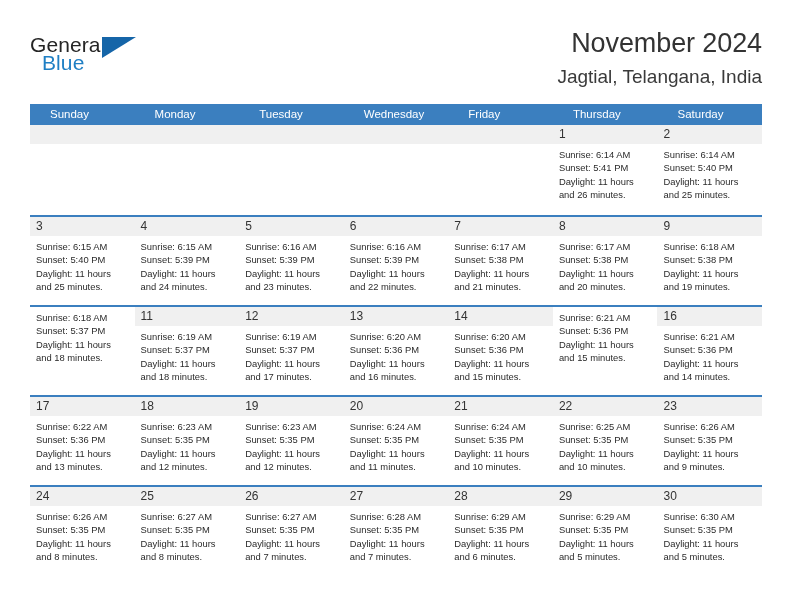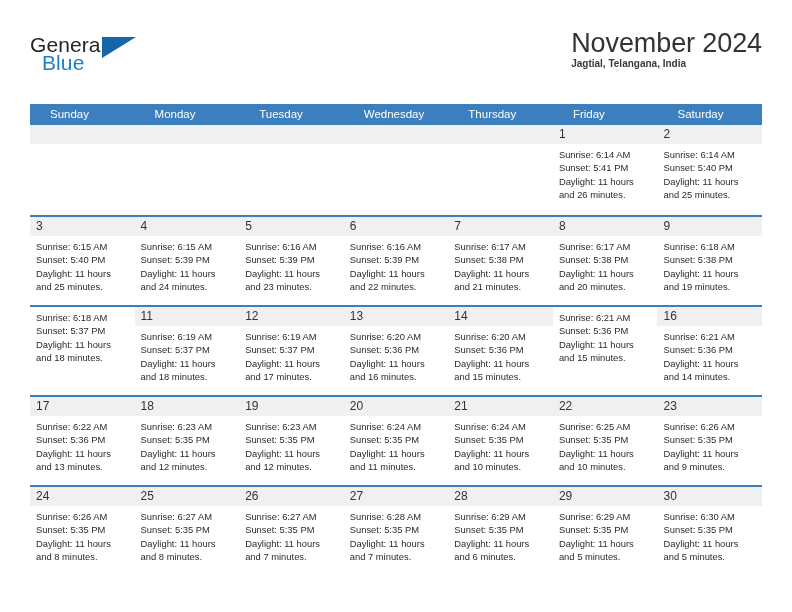--- a/index.html
+++ b/index.html
@@ -53,35 +53,35 @@
   }
   .brand-flag {
     position: absolute;
     left: 72px; top: 9px;
     width: 0; height: 0;
     border-left: 34px solid #1565a8;
     border-bottom: 21px solid transparent;
   }
 
   .titles {
-    text-align: left;
+    text-align: right;
     padding-top: 0;
   }
   .cal-title {
     font-size: 27px;
     color: #333333;
     font-weight: 400;
     line-height: 1.12;
     letter-spacing: -0.1px;
   }
   .cal-subtitle {
-    font-size: 10px;
+    font-size: 19px;
     color: #3a3a3a;
-    font-weight: 700;
-    margin-top: 0;
+    font-weight: 400;
+    margin-top: 8px;
     line-height: 1.2;
   }
 
   
   .calendar {
     position: absolute;
     left: 30px; top: 104px;
     width: 732px;
   }
   .weekday-row {
@@ -149,22 +149,22 @@
     </div>
 
   </div>
 
   <div class="calendar">
     <div class="weekday-row">
         <div class="weekday">Sunday</div>
         <div class="weekday">Monday</div>
         <div class="weekday">Tuesday</div>
         <div class="weekday">Wednesday</div>
+        <div class="weekday">Friday</div>
         <div class="weekday">Thursday</div>
-        <div class="weekday">Friday</div>
         <div class="weekday">Saturday</div>
       </div>
     <div class="weeks">
         <div class="week-row">
           <div class="day-cell empty">
             <div class="day-head"></div>
           </div>
           <div class="day-cell empty">
             <div class="day-head"></div>
           </div>

